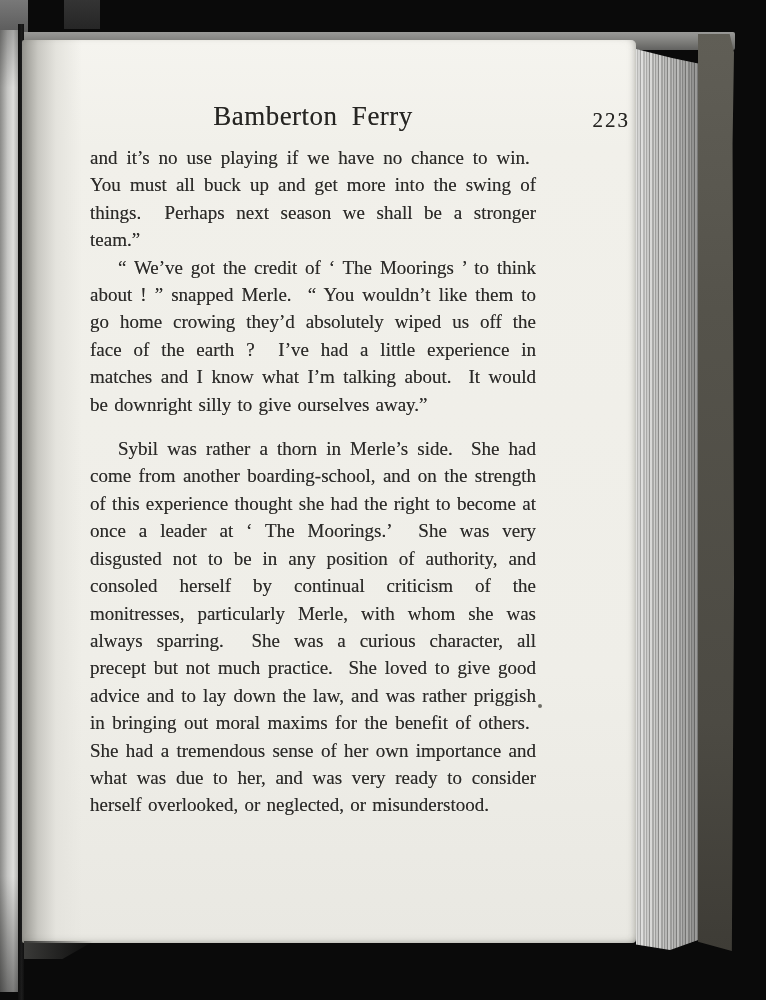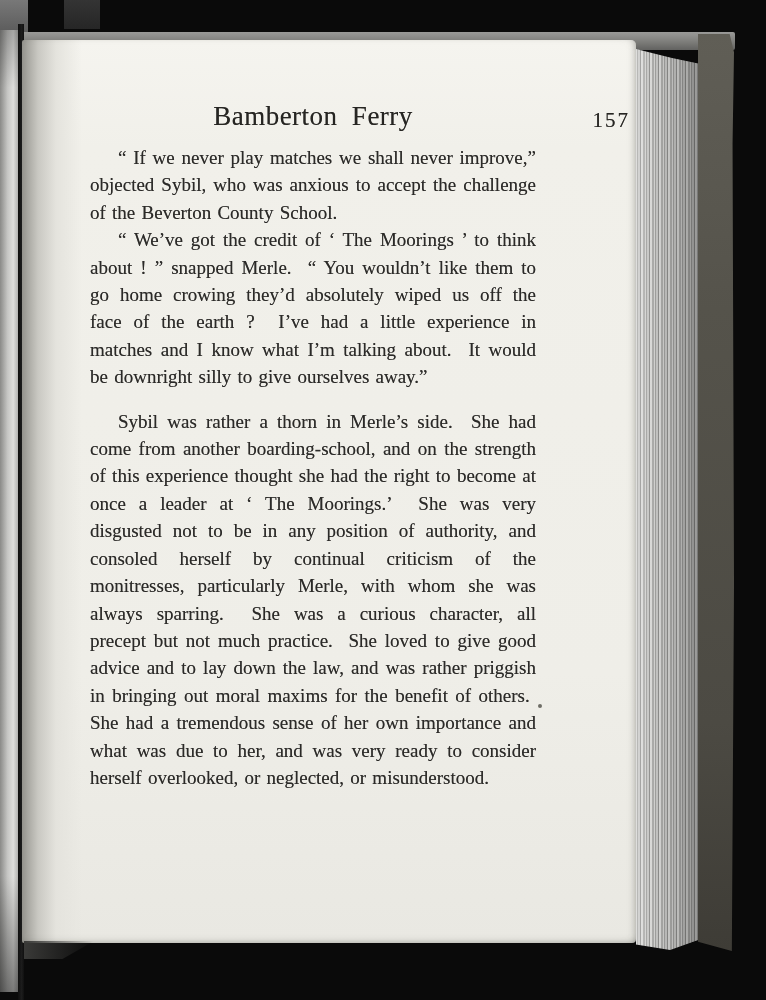--- a/index.html
+++ b/index.html
@@ -147,24 +147,24 @@
   <div class="patch-top-left"></div>
   <div class="patch-top-2"></div>
   <div class="cover-top-band"></div>
   <div class="left-page-strip"></div>
   <div class="spine-shadow-line"></div>
 
   <div class="page">
     <div class="text-block">
       <div class="page-header">
         <span>Bamberton Ferry</span>
-        <span class="folio">157</span>
+        <span class="folio">223</span>
       </div>
       <div id="page-text">
-          <p class="para indent"><span>“ If we never play matches we shall never improve,” objected Sybil, who was anxious to accept the challenge of the Beverton County School.</span></p>
+          <p class="para"><span>and it’s no use playing if we have no chance to win.&nbsp; You must all buck up and get more into the swing of things.&nbsp; Perhaps next season we shall be a stronger team.”</span></p>
           <p class="para indent"><span>“ We’ve got the credit of ‘ The Moorings ’ to think about ! ” snapped Merle.&nbsp; “ You wouldn’t like them to go home crowing they’d absolutely wiped us off the face of the earth ?&nbsp; I’ve had a little experience in matches and I know what I’m talking about.&nbsp; It would be downright silly to give ourselves away.”</span></p>
           <p class="para indent space-before"><span>Sybil was rather a thorn in Merle’s side.&nbsp; She had come from another boarding-school, and on the strength of this experience thought she had the right to become at once a leader at ‘ The Moorings.’&nbsp; She was very disgusted not to be in any position of authority, and consoled herself by continual criticism of the monitresses, particularly Merle, with whom she was always sparring.&nbsp; She was a curious character, all precept but not much practice.&nbsp; She loved to give good advice and to lay down the law, and was rather priggish in bringing out moral maxims for the benefit of others.&nbsp; She had a tremendous sense of her own importance and what was due to her, and was very ready to consider herself overlooked, or neglected, or misunderstood.</span></p>
         </div>
     </div>
     <div class="ink-dot"></div>
   </div>
 
   <div class="page-stack"></div>
   <div class="cover-right-band"></div>
   <div class="bottom-left-wedge"></div>

